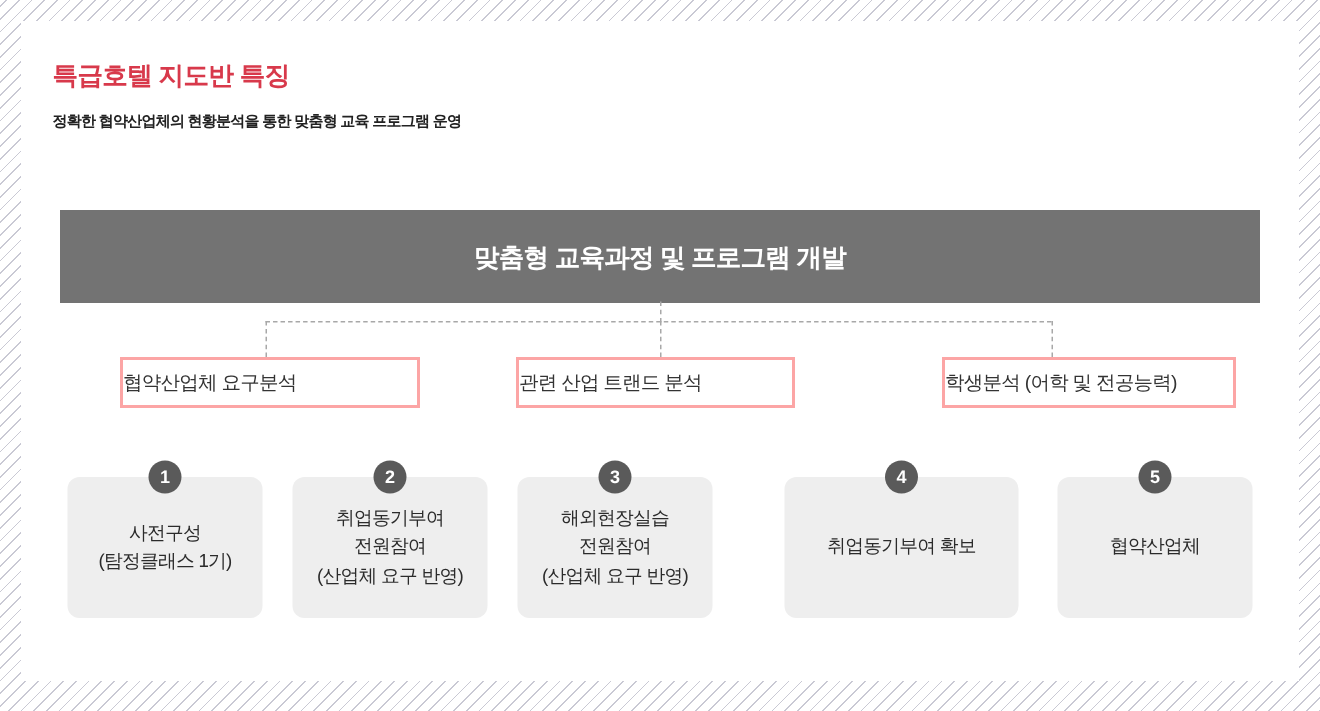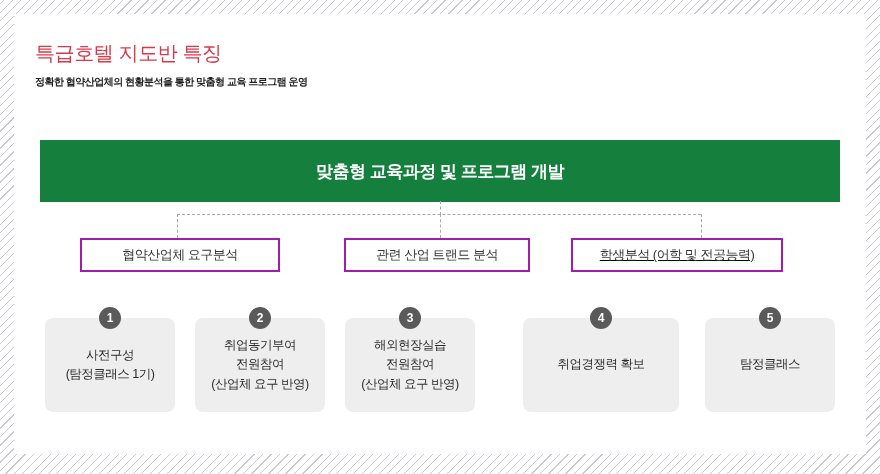--- a/index.html
+++ b/index.html
@@ -24,36 +24,36 @@
   #slide {
     position:absolute;
     left:14px; top:14px;
     width:852px; height:440px;
     background:#ffffff;
   }
 
   
   .title {
     position:absolute; left:21px; top:27px;
-    font-size:20px; font-weight:normal; line-height:1.2;
+    font-size:17px; font-weight:bold; line-height:1.2;
     color:#d8394b; letter-spacing:-0.4px;
     white-space:nowrap;
   }
   .subtitle {
     position:absolute; left:21px; top:62px;
     font-size:10px; font-weight:bold; line-height:1.2;
     color:#222222; letter-spacing:-0.5px;
     white-space:nowrap;
   }
 
   
   .banner {
     position:absolute; left:26px; top:126px;
     width:800px; height:62px;
-    background:#15803d;
+    background:#737373;
     display:flex; align-items:center; justify-content:center;
   }
   .banner-label {
     color:#ffffff; font-size:17px; font-weight:bold;
     letter-spacing:-0.5px; white-space:nowrap;
   }
 
   
   .conn-h {
     position:absolute; left:163px; top:200px;
@@ -65,31 +65,31 @@
     border-left:1px dashed #a8a8a8;
   }
   .conn-v.up      { left:426px; top:187px; height:14px; }
   .conn-v.drop-l  { left:163px; top:200px; height:24px; }
   .conn-v.drop-c  { left:426px; top:200px; height:24px; }
   .conn-v.drop-r  { left:687px; top:200px; height:24px; }
 
   
   .abox {
     position:absolute; top:224px; height:34px;
-    border:2px solid #a21caf;
+    border:2px solid #fca5a5;
     background:#ffffff;
-    display:flex; align-items:center; justify-content:center;
+    display:flex; align-items:center; justify-content:flex-start;
   }
   .abox-label {
     font-size:13px; color:#333333;
     letter-spacing:-0.5px; white-space:nowrap;
   }
   .abox.b1 { left:66px;  width:200px; }
   .abox.b2 { left:330px; width:186px; }
-  .abox.b3 { left:557px; width:212px;text-decoration:underline; }
+  .abox.b3 { left:614px; width:196px; }
 
   
   .cards {
     position:absolute; left:0; top:290px;
     width:852px; height:112px;
   }
   .card {
     position:absolute; top:14px;
     width:130px; height:94px;
     background:#eeeeee;
@@ -164,23 +164,23 @@
 
     <div class="card c3">
       <div class="card-badge">3</div>
       <div class="card-line">해외현장실습</div>
       <div class="card-line">전원참여</div>
       <div class="card-line">(산업체 요구 반영)</div>
     </div>
 
     <div class="card c4">
       <div class="card-badge">4</div>
-      <div class="card-line">취업경쟁력 확보</div>
+      <div class="card-line">취업동기부여 확보</div>
     </div>
 
     <div class="card c5">
       <div class="card-badge">5</div>
-      <div class="card-line">탐정클래스</div>
+      <div class="card-line">협약산업체</div>
     </div>
 
   </div>
 
 </div>
 
 </body></html>

